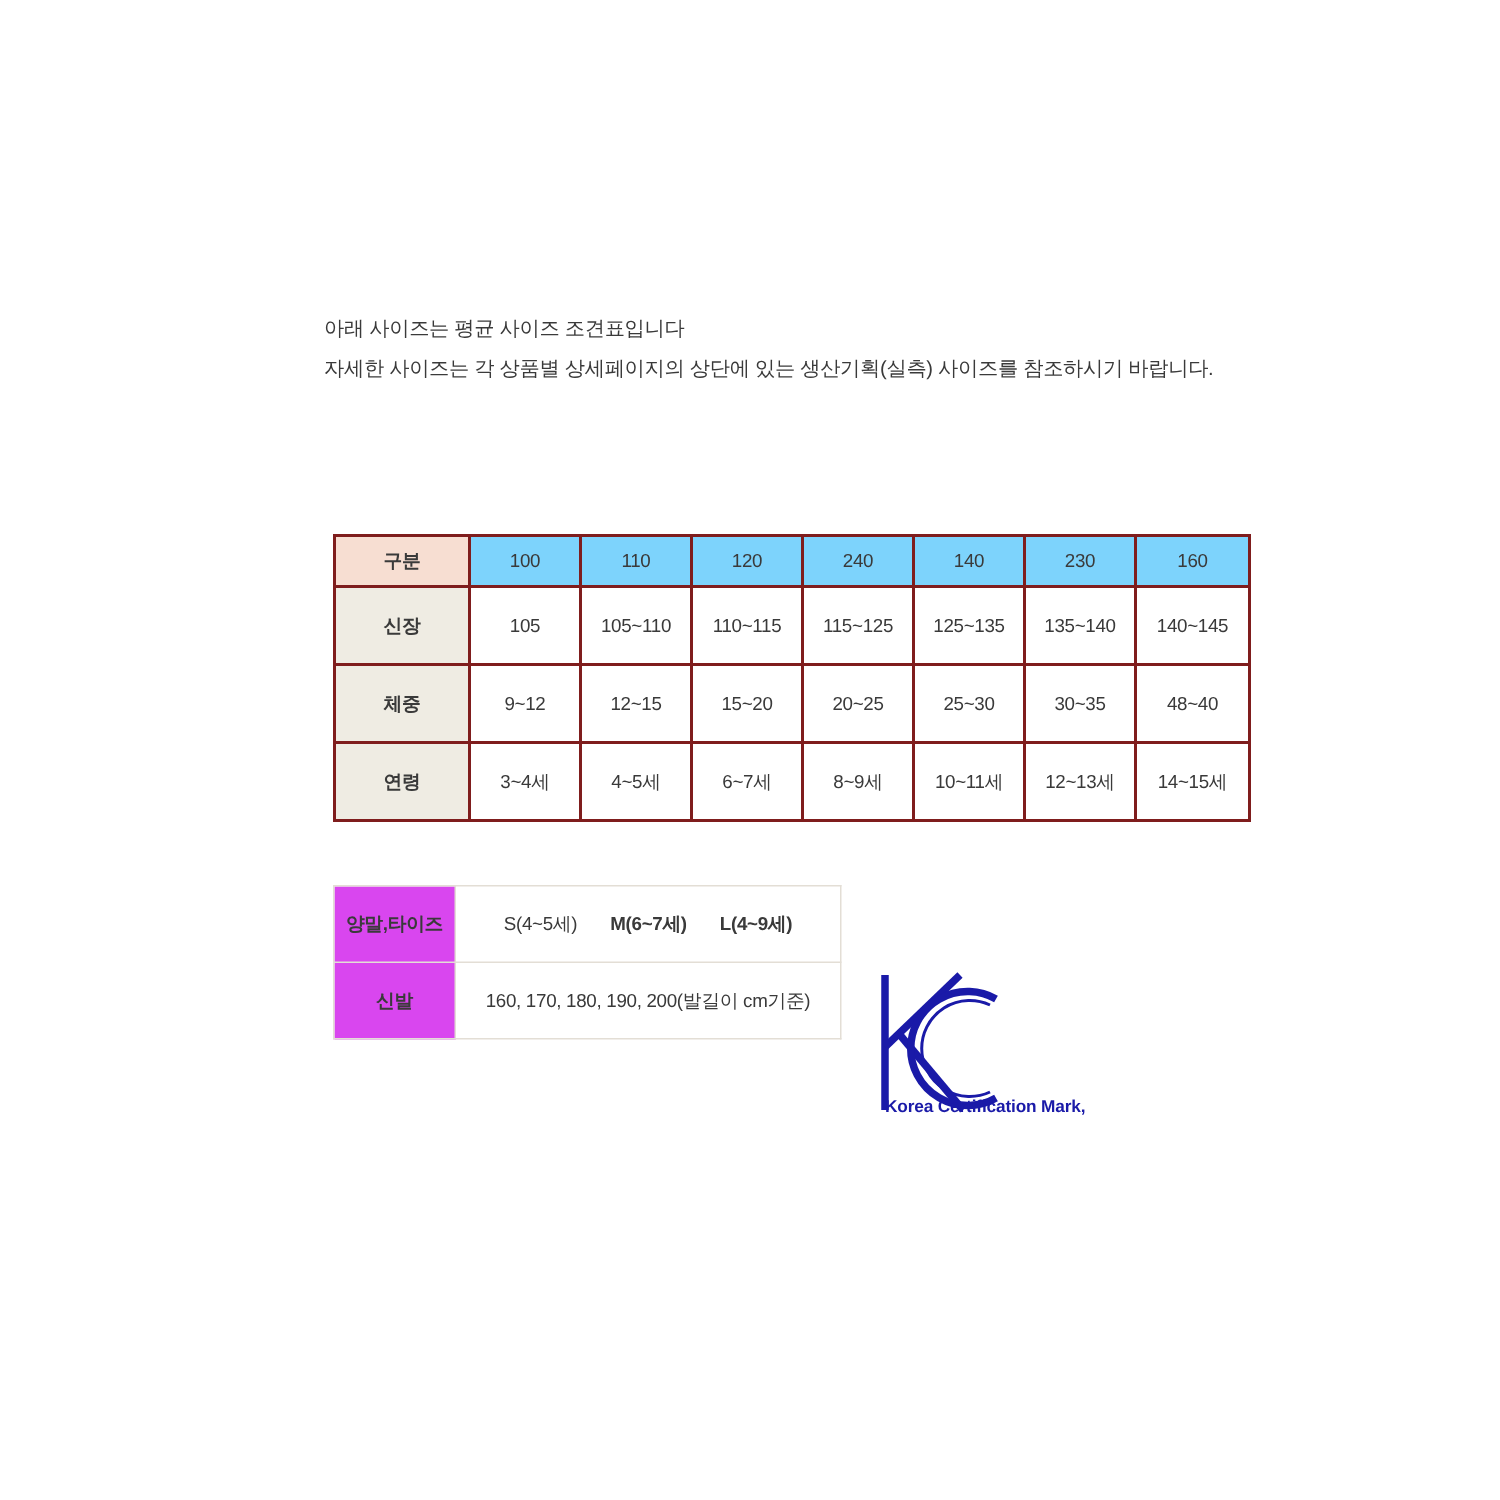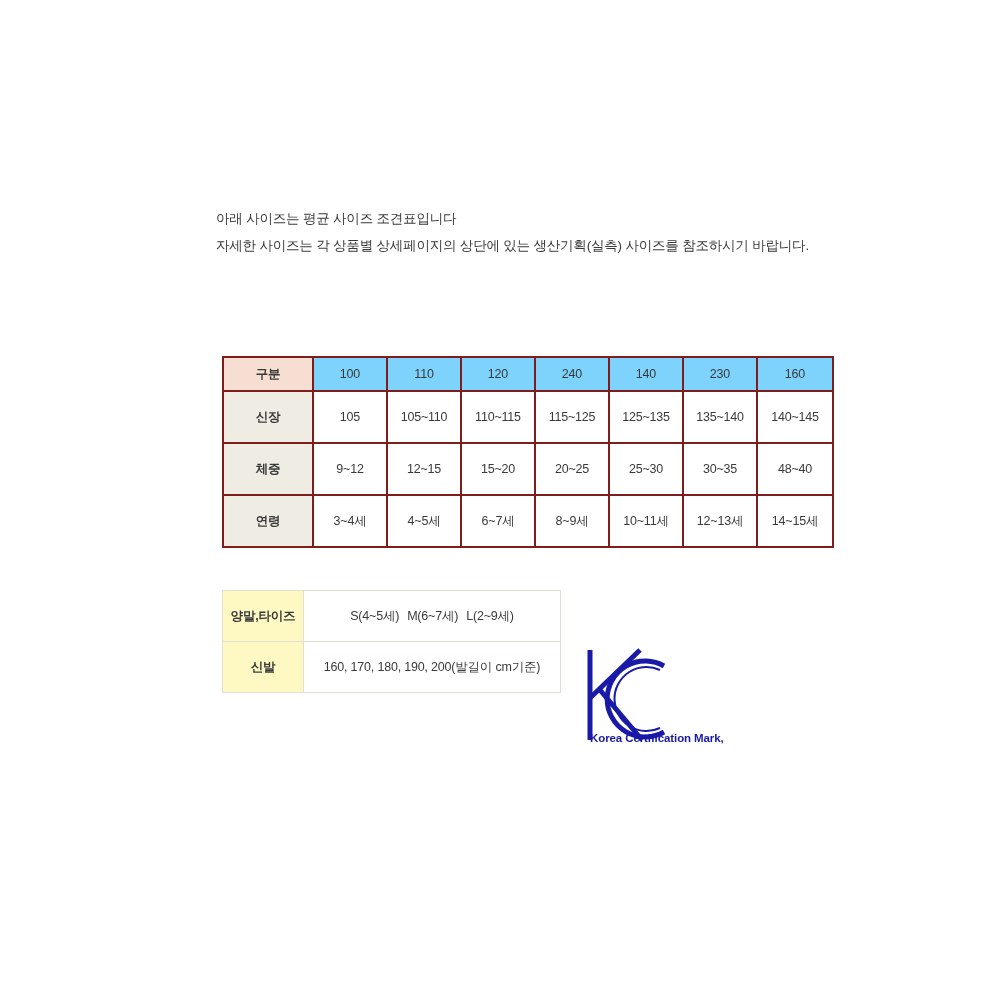--- a/index.html
+++ b/index.html
@@ -92,33 +92,33 @@
   .acc-table td {
     border: 1px solid #e3ded5;
     font-size: 12.5px;
     font-weight: normal;
     color: #3a3a3a;
     height: 48px;
     letter-spacing: -0.2px;
     white-space: nowrap;
   }
   .acc-table th {
-    background: #fef9c3;
+    background: #d946ef;
     font-weight: bold;
     width: 78px;
     text-align: center;
   }
   .acc-table td {
     background: #ffffff;
     text-align: center;
     padding: 0 8px;
     width: 240px;
   }
   .acc-table td .seg { display: inline-block; }
-  .acc-table td .seg + .seg { margin-left: 8px; }
+  .acc-table td .seg + .seg { margin-left: 22px; font-weight: bold; }
 
   
   .kc-mark {
     position: absolute;
     left: 556px;
     top: 636px;
     width: 180px;
     height: 120px;
   }
   .kc-mark svg { display: block; }
@@ -188,21 +188,21 @@
         <td>14~15세</td>
       </tr>
     </tbody>
   </table>
 
   <table class="acc-table">
     <tbody>
       <tr>
         <th>양말,타이즈</th>
         <td>
-          <span class="seg">S(4~5세)</span><span class="seg">M(6~7세)</span><span class="seg">L(2~9세)</span>
+          <span class="seg">S(4~5세)</span><span class="seg">M(6~7세)</span><span class="seg">L(4~9세)</span>
         </td>
       </tr>
       <tr>
         <th>신발</th>
         <td>160, 170, 180, 190, 200(발길이 cm기준)</td>
       </tr>
     </tbody>
   </table>
 
   <div class="kc-mark">

